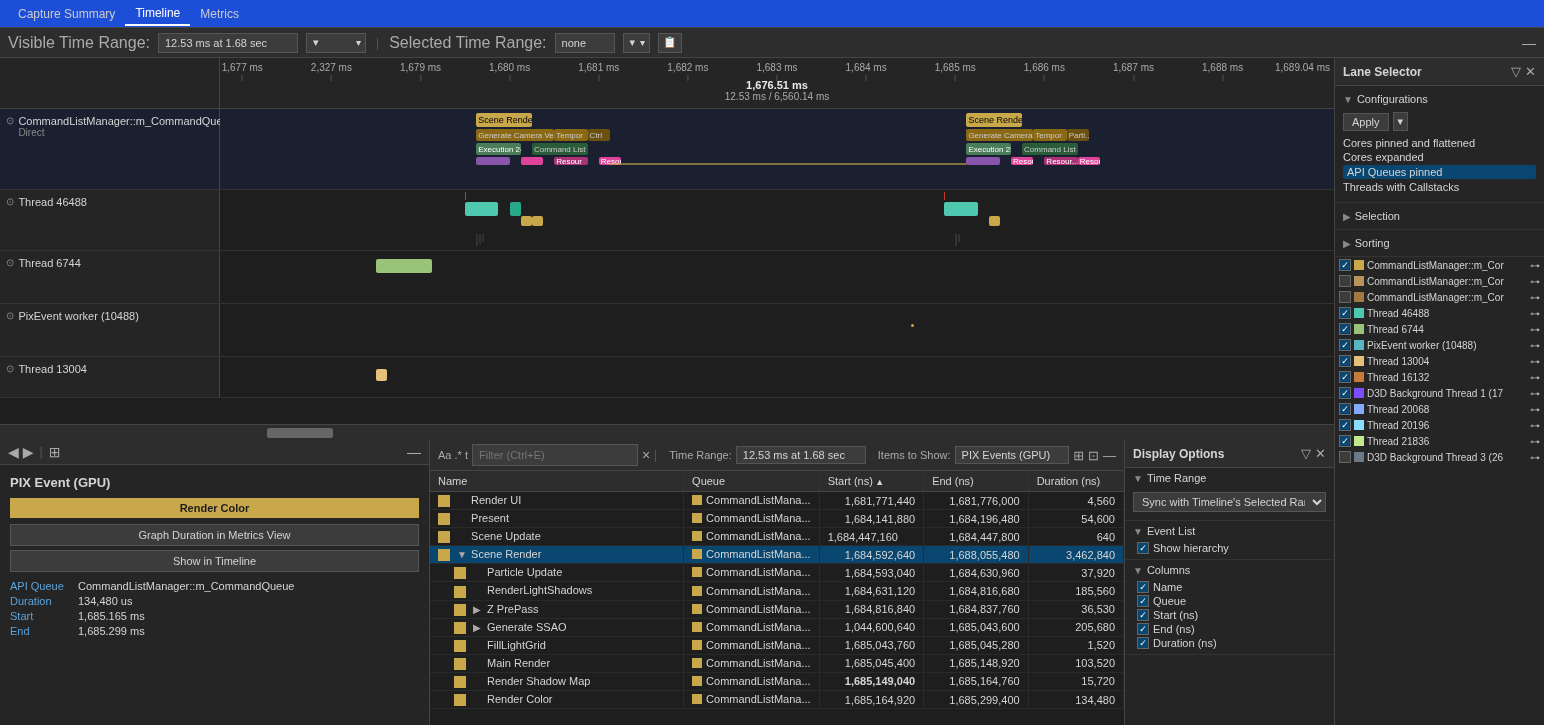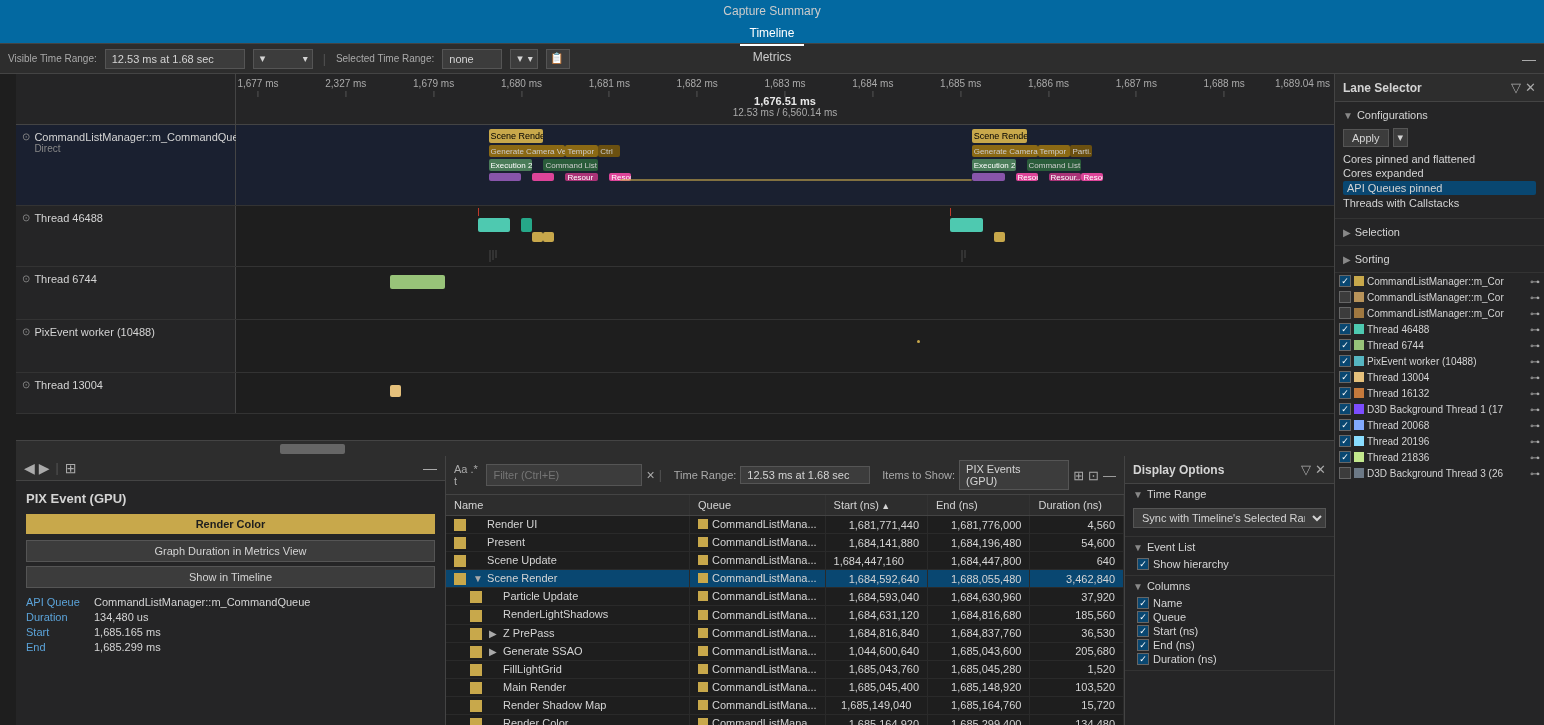--- a/index.html
+++ b/index.html
@@ -1,25 +1,25 @@
 <!DOCTYPE html>
 <html><head>
   <meta charset="utf-8">
   <style>
     * { box-sizing: border-box; margin: 0; padding: 0; }
     body { font-family: 'Segoe UI', Arial, sans-serif; font-size: 12px; background: #1e1e1e; color: #d4d4d4; overflow: hidden; width: 1544px; height: 725px; }
     
     
-    .top-nav { display: flex; align-items: center; background: #0369a1; border-bottom: 1px solid #444; padding: 0 8px; height: 44px; flex-direction: column; }
+    .top-nav { display: flex; align-items: center; background: #1d4ed8; border-bottom: 1px solid #444; padding: 0 8px; height: 28px; }
     .top-nav .nav-item { padding: 4px 10px; cursor: pointer; color: #ccc; font-size: 12px; }
     .top-nav .nav-item.active { color: #fff; border-bottom: 2px solid #fff; }
     
     
     .toolbar { display: flex; align-items: center; background: #2d2d2d; border-bottom: 1px solid #444; padding: 3px 8px; height: 30px; gap: 8px; }
-    .toolbar label { color: #aaa; font-size: 10px; }
+    .toolbar label { color: #aaa; font-size: 16px; }
     .toolbar input { background: #3c3c3c; border: 1px solid #555; color: #d4d4d4; padding: 2px 6px; height: 20px; font-size: 11px; width: 130px; }
     .toolbar .dropdown-btn { background: #3c3c3c; border: 1px solid #555; color: #d4d4d4; padding: 2px 20px 2px 6px; height: 20px; font-size: 11px; position: relative; cursor: pointer; min-width: 60px; display: flex; align-items: center; }
     .toolbar .dropdown-btn::after { content: '▾'; position: absolute; right: 4px; font-size: 10px; }
     .toolbar .icon-btn { background: #3c3c3c; border: 1px solid #555; color: #d4d4d4; padding: 2px 4px; height: 20px; cursor: pointer; display: flex; align-items: center; font-size: 11px; }
     .toolbar-sep { color: #555; margin: 0 2px; }
     .minimize-btn { background: none; border: none; color: #aaa; cursor: pointer; font-size: 14px; margin-left: auto; }
 
     
     .main-container { display: flex; height: calc(725px - 28px - 30px); }
     .timeline-scrollbar { height: 16px; background: #2d2d2d; border-top: 1px solid #444; flex-shrink: 0; position: relative; }
@@ -113,21 +113,21 @@
     .do-row { display: flex; align-items: center; gap: 4px; padding: 1px 4px; font-size: 11px; }
     .do-row .cb { width: 12px; height: 12px; border: 1px solid #666; display: inline-flex; align-items: center; justify-content: center; font-size: 9px; color: #fff; flex-shrink: 0; background: #094771; }
     .do-row label { color: #d4d4d4; font-size: 11px; cursor: pointer; }
     .do-dropdown { background: #3c3c3c; border: 1px solid #555; color: #d4d4d4; padding: 2px 4px; font-size: 11px; width: 100%; margin: 4px 0; cursor: pointer; }
 
     
     ::-webkit-scrollbar { width: 8px; height: 8px; }
     ::-webkit-scrollbar-track { background: #2d2d2d; }
     ::-webkit-scrollbar-thumb { background: #555; border-radius: 4px; }
 
-    .timeline-main { display: flex; flex-direction: column; flex: 1; min-width: 0; padding-left: 16px; }
+    .timeline-main { display: flex; flex-direction: column; flex: 1; min-width: 0; }
     .bottom-area { display: flex; height: 285px; }
 
     .ruler-area { display: flex; align-items: stretch; border-bottom: 1px solid #444; flex-shrink: 0; }
     .ruler-label-spacer { width: 220px; flex-shrink: 0; background: #252526; border-right: 1px solid #444; }
     .ruler-ticks-area { flex: 1; background: #252526; position: relative; height: 50px; overflow: hidden; }
 
     .timeline-lanes { flex: 1; overflow-y: auto; overflow-x: hidden; }
 
     
     .col-name { width: 280px; }
@@ -550,21 +550,21 @@
     <td class="col-name" style="padding-left:24px;">
       <span style="display:inline-block;width:12px;height:12px;background:#c8a84b;margin-right:4px;vertical-align:middle;"></span>
       <span style="display:inline-block;width:14px;"></span>Render Shadow Map
     </td>
     <td class="col-queue">
       <span style="display:inline-flex;align-items:center;gap:4px;">
         <span style="display:inline-block;width:10px;height:10px;background:#c8a84b;flex-shrink:0;"></span>
         CommandListMana...
       </span>
     </td>
-    <td class="col-start" style="text-align:center;">1,685,149,040</td>
+    <td class="col-start" style="text-align:right;font-weight:bold;">1,685,149,040</td>
     <td class="col-end" style="text-align:right;">1,685,164,760</td>
     <td class="col-duration" style="text-align:right;">15,720</td>
   </tr>
                 <tr>
     <td class="col-name" style="padding-left:24px;">
       <span style="display:inline-block;width:12px;height:12px;background:#c8a84b;margin-right:4px;vertical-align:middle;"></span>
       <span style="display:inline-block;width:14px;"></span>Render Color
     </td>
     <td class="col-queue">
       <span style="display:inline-flex;align-items:center;gap:4px;">

